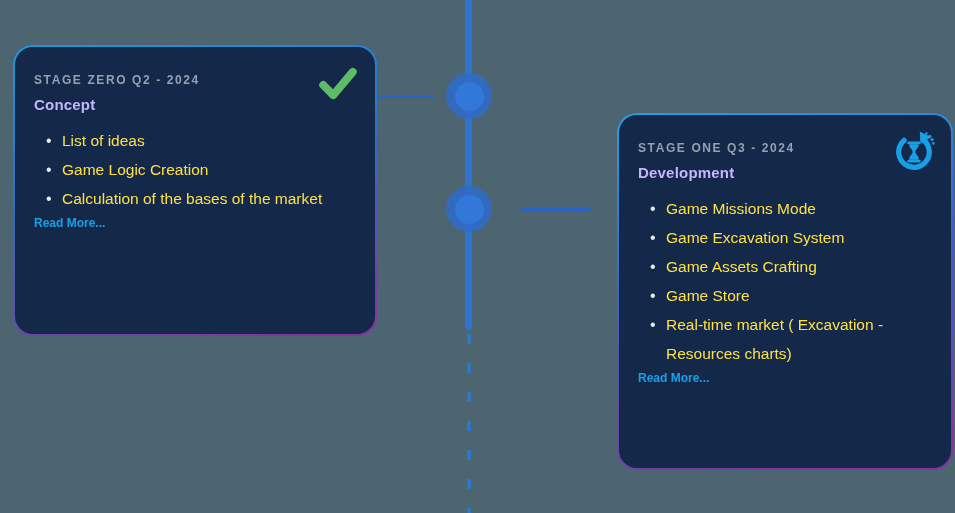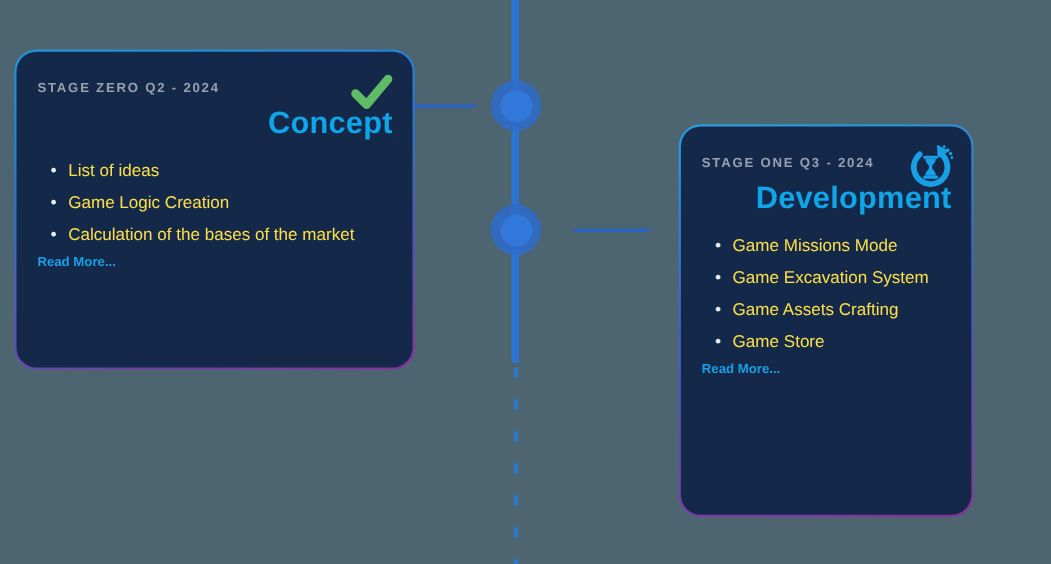--- a/index.html
+++ b/index.html
@@ -40,36 +40,35 @@
   
   .card-frame {
     position: absolute; border-radius: 20px; padding: 2px;
   }
   .card-frame-concept {
     left: 13px; top: 5px; width: 364px; height: 291px;
     background: linear-gradient(168deg, #2196d8 0%, #2f6fc8 42%, #8a2f9e 100%);
     margin-top: 40px;
   }
   .card-frame-development {
-    left: 617px; top: 113px; width: 268px; height: 357px;
+    left: 617px; top: 113px; width: 336px; height: 357px;
     background: linear-gradient(168deg, #25a0de 0%, #3f62c0 45%, #8a2f9e 100%);
   }
   .card {
     position: relative; width: 100%; height: 100%;
     background: #14284a; border-radius: 18px;
     padding: 26px 18px 14px 19px;
   }
   .stage-label {
     font-size: 12px; font-weight: bold; letter-spacing: 1.6px;
     color: #96a0b0;
   }
   .card-title {
-    margin-top: 9px; font-size: 28px; font-weight: bold; color: #0ea5e9;
+    margin-top: 9px; font-size: 15px; font-weight: bold; color: #c4b5fd;
     letter-spacing: 0.2px;
-    text-align: right;
   }
   .card-list {
     list-style: none; margin-top: 13px;
   }
   .card-list li {
     position: relative; padding-left: 28px;
     font-size: 15.5px; line-height: 29px; color: #fde047;
   }
   .card-list li::before {
     content: "\2022";
@@ -142,16 +141,17 @@
         </g>
       </svg>
     </span>
     <div class="stage-label">STAGE ONE Q3 - 2024</div>
     <div class="card-title">Development</div>
     <ul class="card-list">
       <li>Game Missions Mode</li>
       <li>Game Excavation System</li>
       <li>Game Assets Crafting</li>
       <li>Game Store</li>
+      <li>Real-time market ( Excavation - Resources charts)</li>
     </ul>
     <a class="read-more">Read More...</a>
   </div>
 </div>
 
 </body></html>

